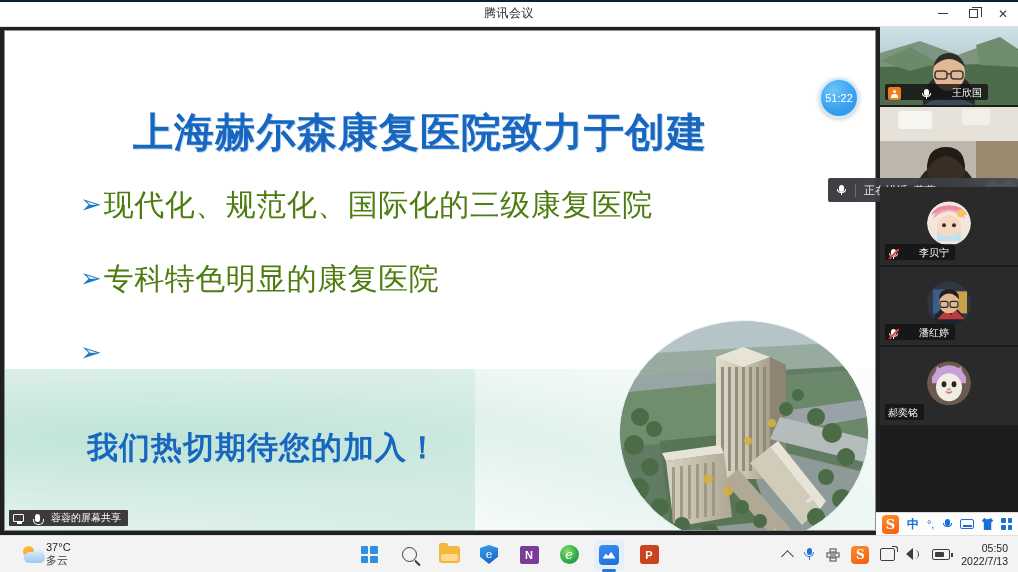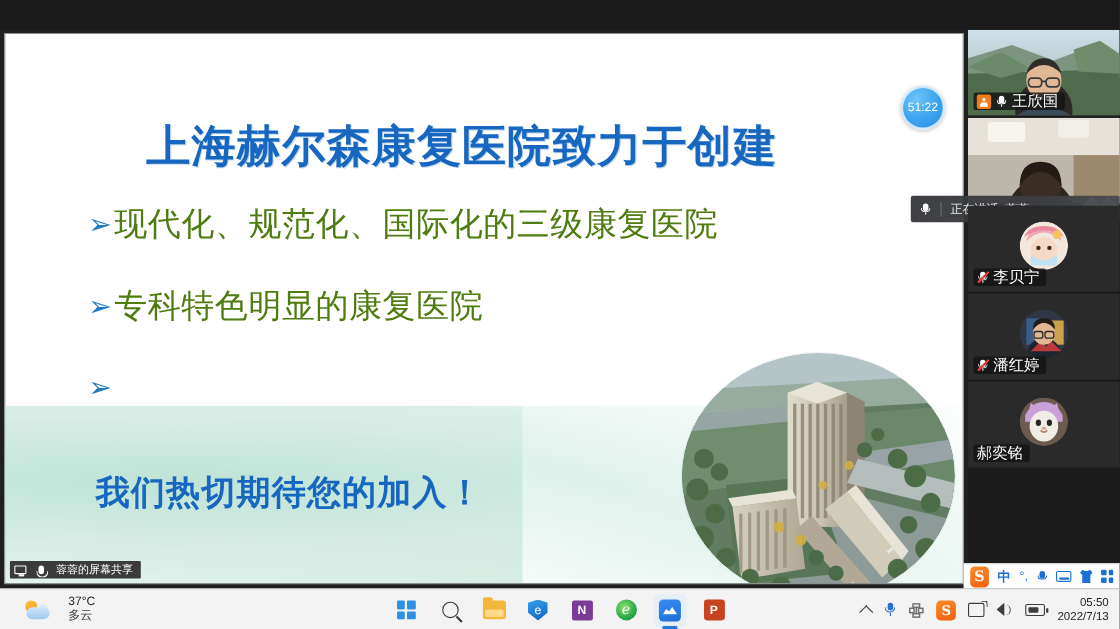--- a/index.html
+++ b/index.html
@@ -90,22 +90,22 @@
   .mini-mic{ position:relative; width:5px; height:8px; background:#fff; border-radius:3px; }
   .mini-mic:after{ content:""; position:absolute; left:-2px; top:5px; width:9px; height:5px;
                    border:1px solid #fff; border-top:none; border-radius:0 0 5px 5px; }
 
   
   .sidebar{ position:absolute; left:880px; top:0; width:138px; height:508px; background:#1c1c1c; }
   .tile{ position:relative; width:138px; height:78px; margin-bottom:2px; background:#2a2a2a; overflow:hidden; }
   .tile.active{ box-shadow:inset 0 0 0 2px #23c06a; }
   .tile .namebadge{
     position:absolute; left:5px; bottom:5px; height:16px; background:rgba(20,20,20,.82);
-    display:flex; align-items:center; gap:4px; padding:0 6px 0 3px; border-radius:2px;
-    color:#fff; font-size:14px; white-space:nowrap;
+    display:flex; align-items:flex-end; gap:20px; padding:0 6px 0 3px; border-radius:2px;
+    color:#fff; font-size:10px; white-space:nowrap;
   }
   .host-chip{ width:13px; height:13px; background:#ef7c1b; border-radius:2px; display:flex;
               align-items:center; justify-content:center; }
   .host-chip .pr{ width:7px; height:7px; position:relative; }
   .host-chip .pr:before{ content:""; position:absolute; left:2px; top:0; width:3px; height:3px;
                          background:#fff; border-radius:50%; }
   .host-chip .pr:after{ content:""; position:absolute; left:0; top:4px; width:7px; height:4px;
                         background:#fff; border-radius:3px 3px 0 0; }
   .mic{ position:relative; width:11px; height:12px; }
   .mic .body{ position:absolute; left:3px; top:1px; width:5px; height:7px; background:#fff; border-radius:3px; }
@@ -150,21 +150,21 @@
   .ime-kb{ width:15px; height:10px; border:1.5px solid #1a6fd4; border-radius:2px; position:relative; }
   .ime-kb:after{ content:""; position:absolute; left:2px; top:5px; width:9px; height:1.5px; background:#1a6fd4; }
   .ime-shirt{ width:13px; height:12px; background:#1a6fd4;
               clip-path:polygon(22% 0,38% 10%,62% 10%,78% 0,100% 22%,82% 38%,82% 100%,18% 100%,18% 38%,0 22%); }
   .ime-grid{ width:12px; height:12px; display:grid; grid-template-columns:1fr 1fr; grid-gap:2px; }
   .ime-grid i{ background:#1a6fd4; border-radius:1px; }
 
   
   .taskbar{ position:absolute; left:0; top:535px; width:1018px; height:37px; background:#f3f3f3;
             border-top:1px solid #e0e0e0; }
-  .weather{ position:absolute; left:22px; top:5px; display:flex; align-items:center; gap:16px; }
+  .weather{ position:absolute; left:22px; top:5px; display:flex; align-items:center; gap:0; }
   .weather .wicon{ position:relative; width:24px; height:19px; }
   .weather .wicon .sun{ position:absolute; left:1px; top:1px; width:11px; height:11px; border-radius:50%;
                         background:linear-gradient(160deg,#ffc244,#f79a1c); }
   .weather .wicon .cl{ position:absolute; left:2px; top:7px; width:21px; height:11px; border-radius:6px;
                        background:linear-gradient(180deg,#cfe6fb,#9fc9ef); }
   .weather .wicon .cl2{ position:absolute; left:11px; top:4px; width:11px; height:9px; border-radius:50%;
                         background:#dcedfd; }
   .weather .wtxt{ font-size:11px; color:#1e1e1e; line-height:13px; }
   .weather .wtxt .d{ color:#3a3a3a; }
 
@@ -227,20 +227,35 @@
   .sg{ width:18px; height:18px; border-radius:4px;
        background:linear-gradient(160deg,#ff8c2a,#ef5f10); color:#fff; font-size:12px;
        font-weight:bold; display:flex; align-items:center; justify-content:center;
        font-family:"DejaVu Serif",serif; }
 </style>
 </head>
 <body>
 
 <div id="app">
 
+  <div class="titlebar">
+    <div class="tb-top"></div>
+    <div class="title-text">腾讯会议</div>
+    <div class="winctrls">
+      <div class="winbtn">
+          <span class="ico-min"></span>
+        </div>
+      <div class="winbtn">
+          <span class="ico-max"></span>
+        </div>
+      <div class="winbtn close">
+          <span>✕</span>
+        </div>
+    </div>
+  </div>
 
   <div class="meeting">
 
     <div class="share-area">
       <div class="share-frame">
 
         <div class="slide">
           <div class="slide-wash"></div>
 
           <div class="slide-title">上海赫尔森康复医院致力于创建</div>

